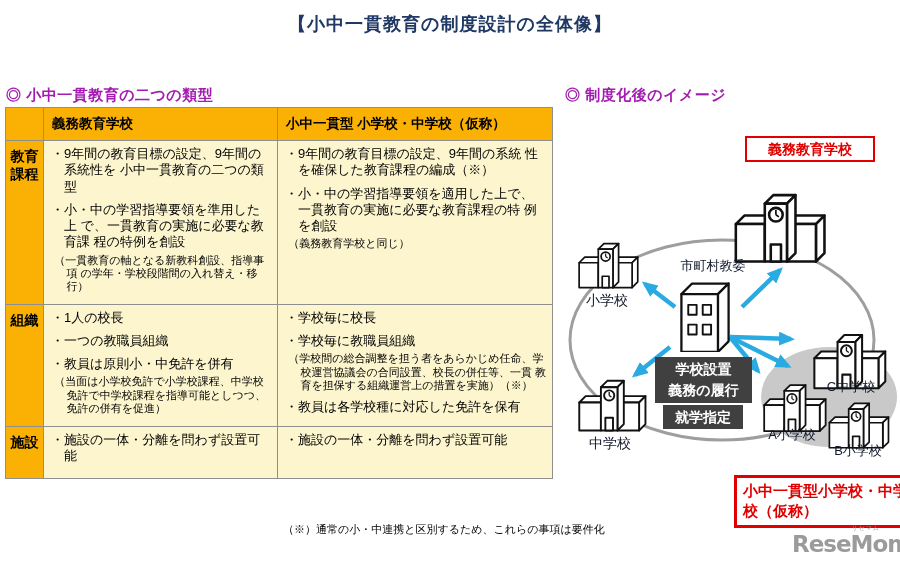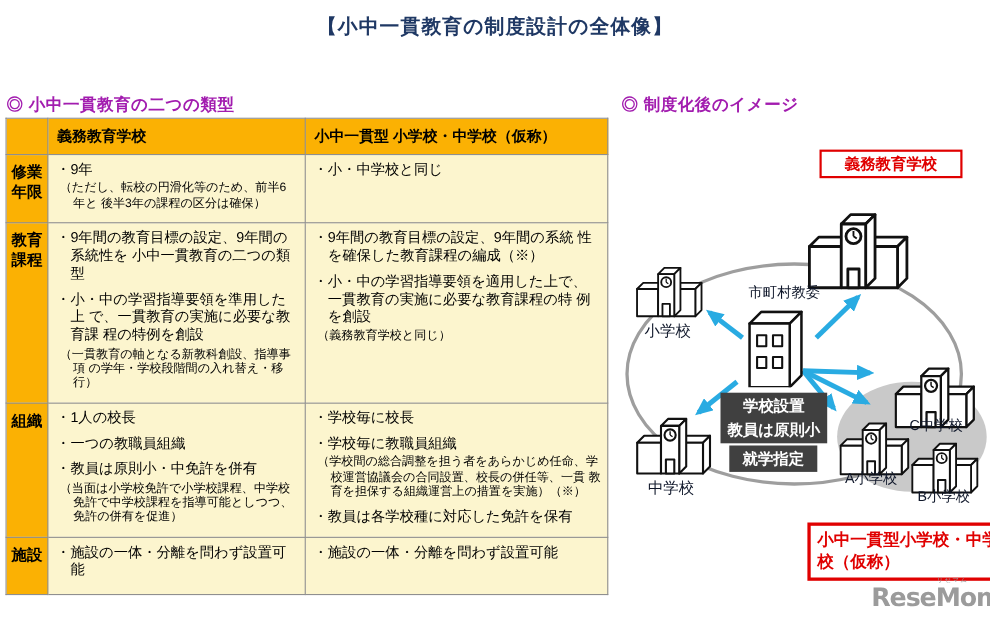--- a/index.html
+++ b/index.html
@@ -70,30 +70,20 @@
         <col class="c1">
         <col class="c2">
       </colgroup>
     <tbody>
         <tr class="head-row">
       <th></th>
       <th>義務教育学校</th>
       <th>小中一貫型 小学校・中学校（仮称）</th>
     </tr>
 
-    <tr style="height:57px;">
-      <th class="rowhead">修業年限</th>
-      <td>
-        <div class="bullet">・9年</div>
-        <div class="note">（ただし、転校の円滑化等のため、前半6年と 後半3年の課程の区分は確保）</div>
-      </td>
-      <td>
-        <div class="bullet">・小・中学校と同じ</div>
-      </td>
-    </tr>
 
     <tr style="height:163px;">
       <th class="rowhead">教育課程</th>
       <td>
         <div class="bullet">・9年間の教育目標の設定、9年間の 系統性を 小中一貫教育の二つの類型</div>
         <div class="bullet">・小・中の学習指導要領を準用した上 で、一貫教育の実施に必要な教育課 程の特例を創設</div>
         <div class="note">（一貫教育の軸となる新教科創設、指導事項 の学年・学校段階間の入れ替え・移行）</div>
       </td>
       <td>
         <div class="bullet">・9年間の教育目標の設定、9年間の系統 性を確保した教育課程の編成（※）</div>
@@ -123,20 +113,21 @@
       <td>
         <div class="bullet">・施設の一体・分離を問わず設置可能</div>
       </td>
       <td>
         <div class="bullet">・施設の一体・分離を問わず設置可能</div>
       </td>
     </tr>
   </tbody>
     </table>
 
+  <div class="footnote">（※）通常の小・中連携と区別するため、これらの事項は要件化</div>
 
   <div class="panel">
     <div class="heading">◎ 制度化後のイメージ</div>
 
     <svg class="diagram" width="340" height="482" viewBox="0 0 340 482">
       <defs>
         <marker id="ah" markerUnits="userSpaceOnUse" markerWidth="16" markerHeight="14" refX="12" refY="7" orient="auto">
           <path d="M0,0 L16,7 L0,14 Z" fill="#29ABE2"></path>
         </marker>
         <symbol id="school" viewBox="0 0 110 88">
@@ -194,21 +185,21 @@
 
     <div class="dlabel lbl-board">市町村教委</div>
     <div class="dlabel lbl-es">小学校</div>
     <div class="dlabel lbl-jh">中学校</div>
     <div class="dlabel lbl-cjh">C中学校</div>
     <div class="dlabel lbl-aes">A小学校</div>
     <div class="dlabel lbl-bes">B小学校</div>
 
     <div class="bluebox b1">
       <div>学校設置</div>
-      <div>教員は原則小</div>
+      <div>義務の履行</div>
     </div>
     <div class="bluebox b2">就学指定</div>
 
     <div class="redbox bottom">小中一貫型小学校・中学校（仮称）</div>
 
     <div class="logo">
       <span class="ruby">リセマム</span>
       <span class="main">ReseMom.</span>
     </div>
   </div>

